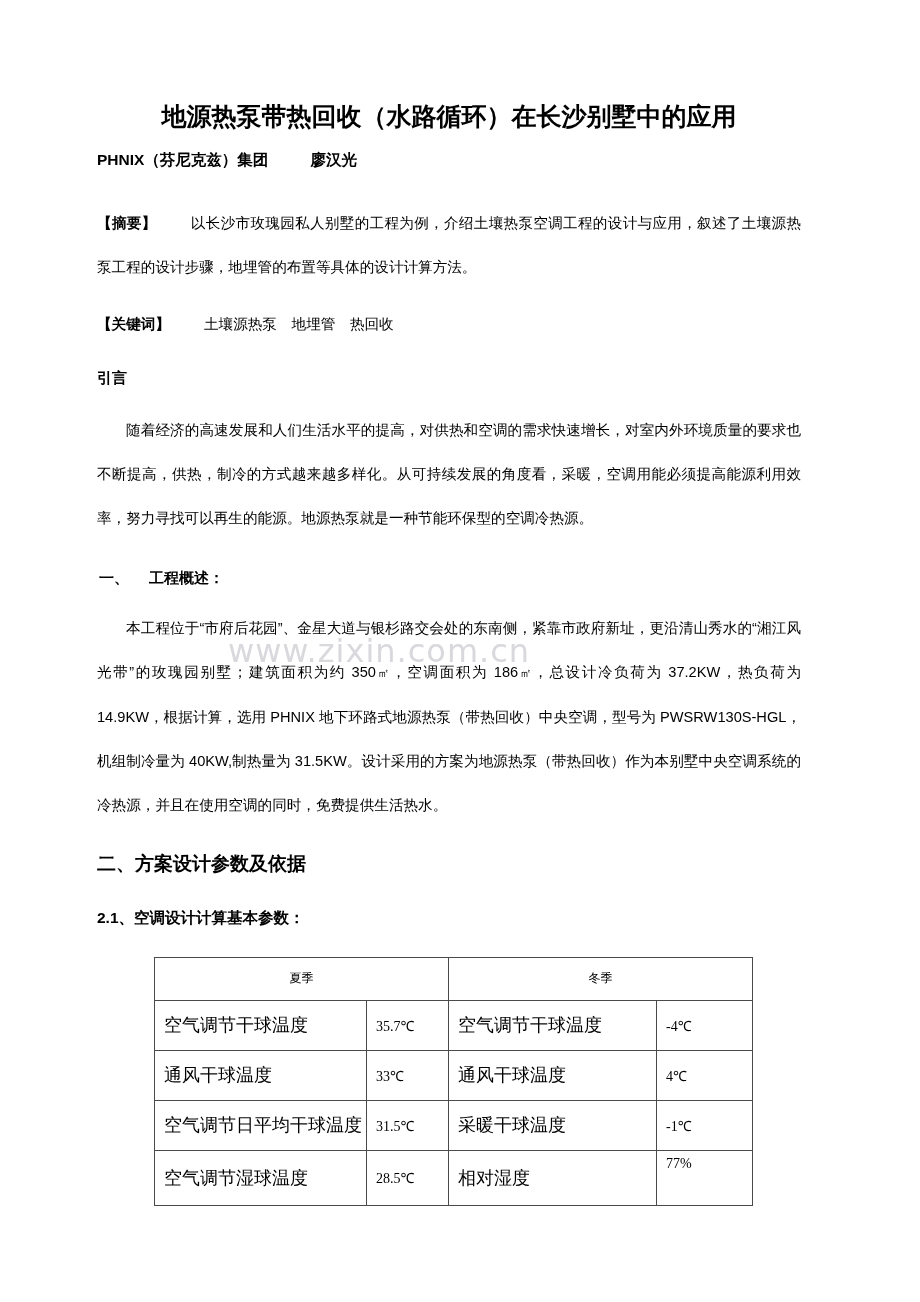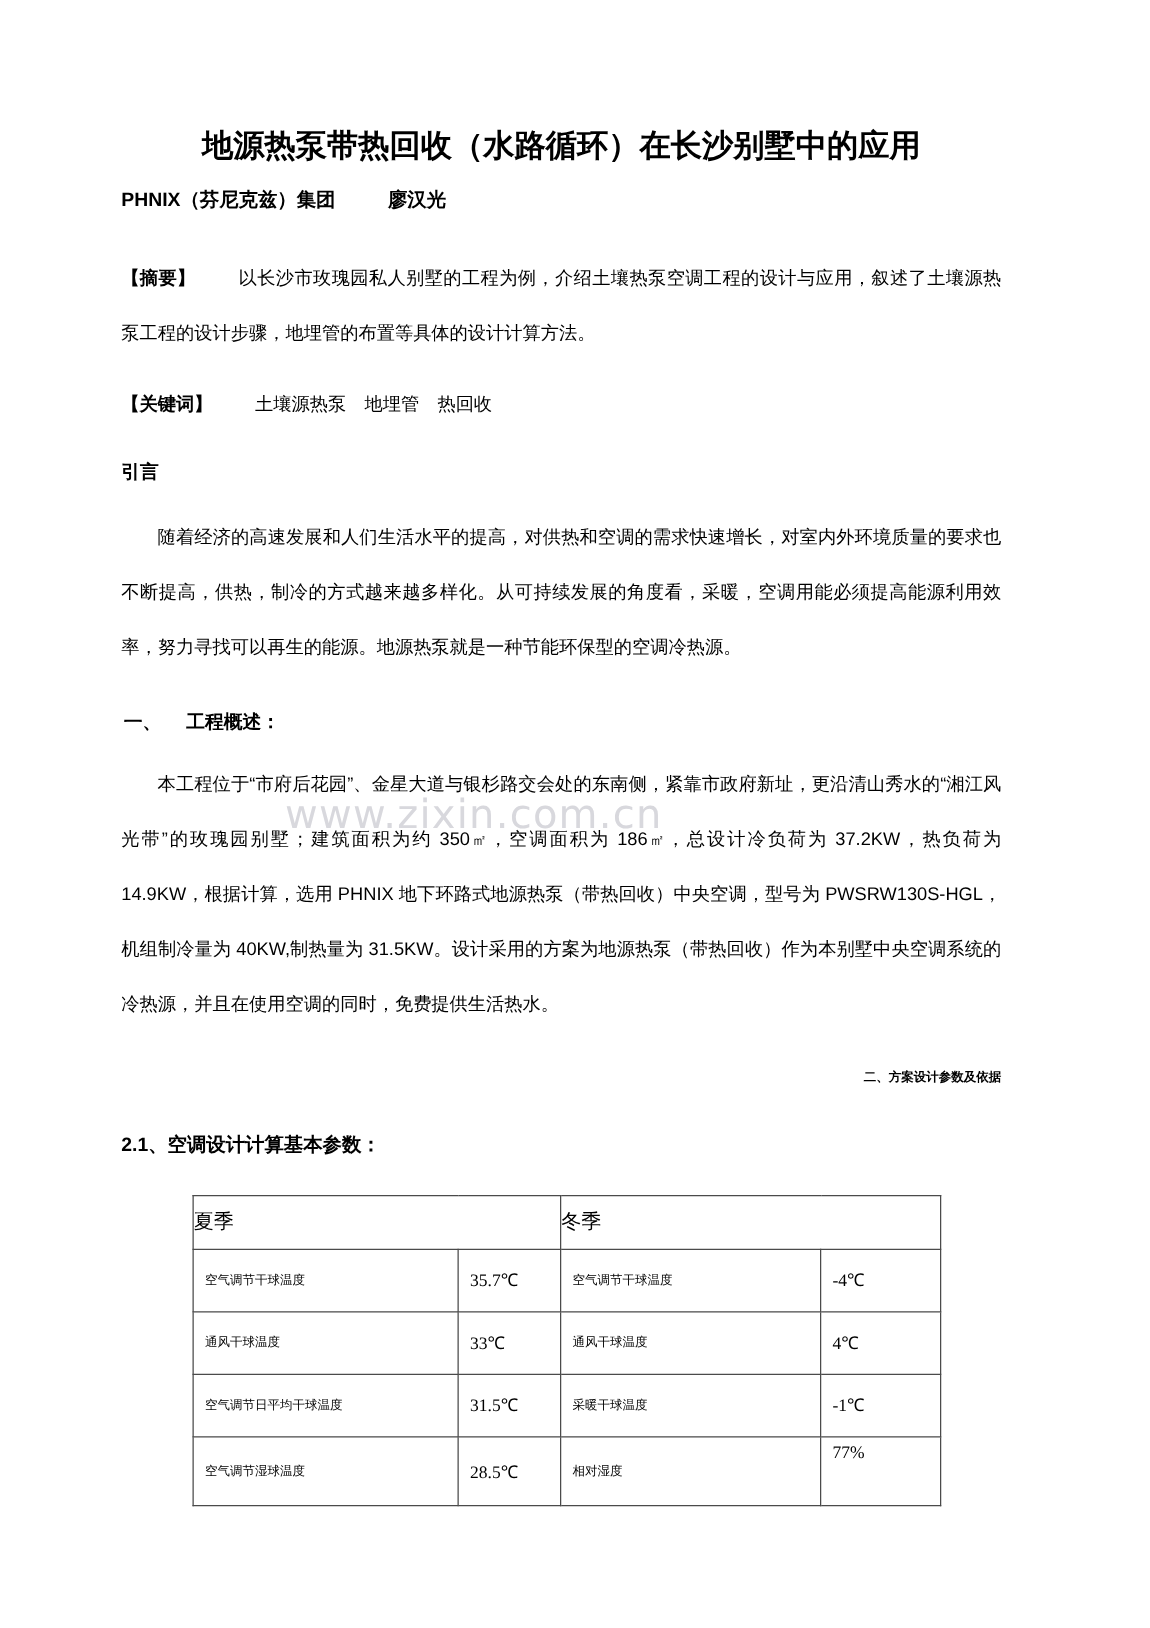--- a/index.html
+++ b/index.html
@@ -89,27 +89,26 @@
     line-height: 40px;
     margin: 2px;
     padding-top: 16px;
     font-family: "Liberation Sans", sans-serif;
   }
   .heading-ol .num-gap {
     display: inline-block;
     width: 20px;
   }
   .heading-2 {
-    font-size: 10px;
+    font-size: 19px;
     font-weight: bold;
     line-height: 40px;
     margin: 0;
     padding-top: 17px;
     font-family: "Liberation Sans", sans-serif;
-    text-align: right;
   }
   .heading-21 {
     font-size: 15.5px;
     font-weight: bold;
     line-height: 40px;
     margin: 0;
     padding-top: 14px;
     font-family: "Liberation Sans", sans-serif;
   }
   .para-intro { padding-top: 10px; }
@@ -147,26 +146,27 @@
   table.params col.c2 { width: 82px; }
   table.params col.c3 { width: 208px; }
   table.params col.c4 { width: 96px; }
   table.params td, table.params th {
     border: 1px solid #4a4a4a;
     padding: 0;
     font-weight: normal;
     vertical-align: middle;
   }
   .hdr {
-    font-size: 16px;
+    text-align: center;
+    font-size: 12px;
     height: 42px;
     font-family: Liberation Serif, serif;
   }
   .cell-label {
-    font-size: 10px;
+    font-size: 18px;
     height: 49px;
     padding-left: 9px !important;
     font-family: "Liberation Sans", sans-serif;
   }
   .cell-val {
     font-size: 14px;
     height: 49px;
     padding-left: 9px !important;
     font-family: "Liberation Serif", serif;
   }

